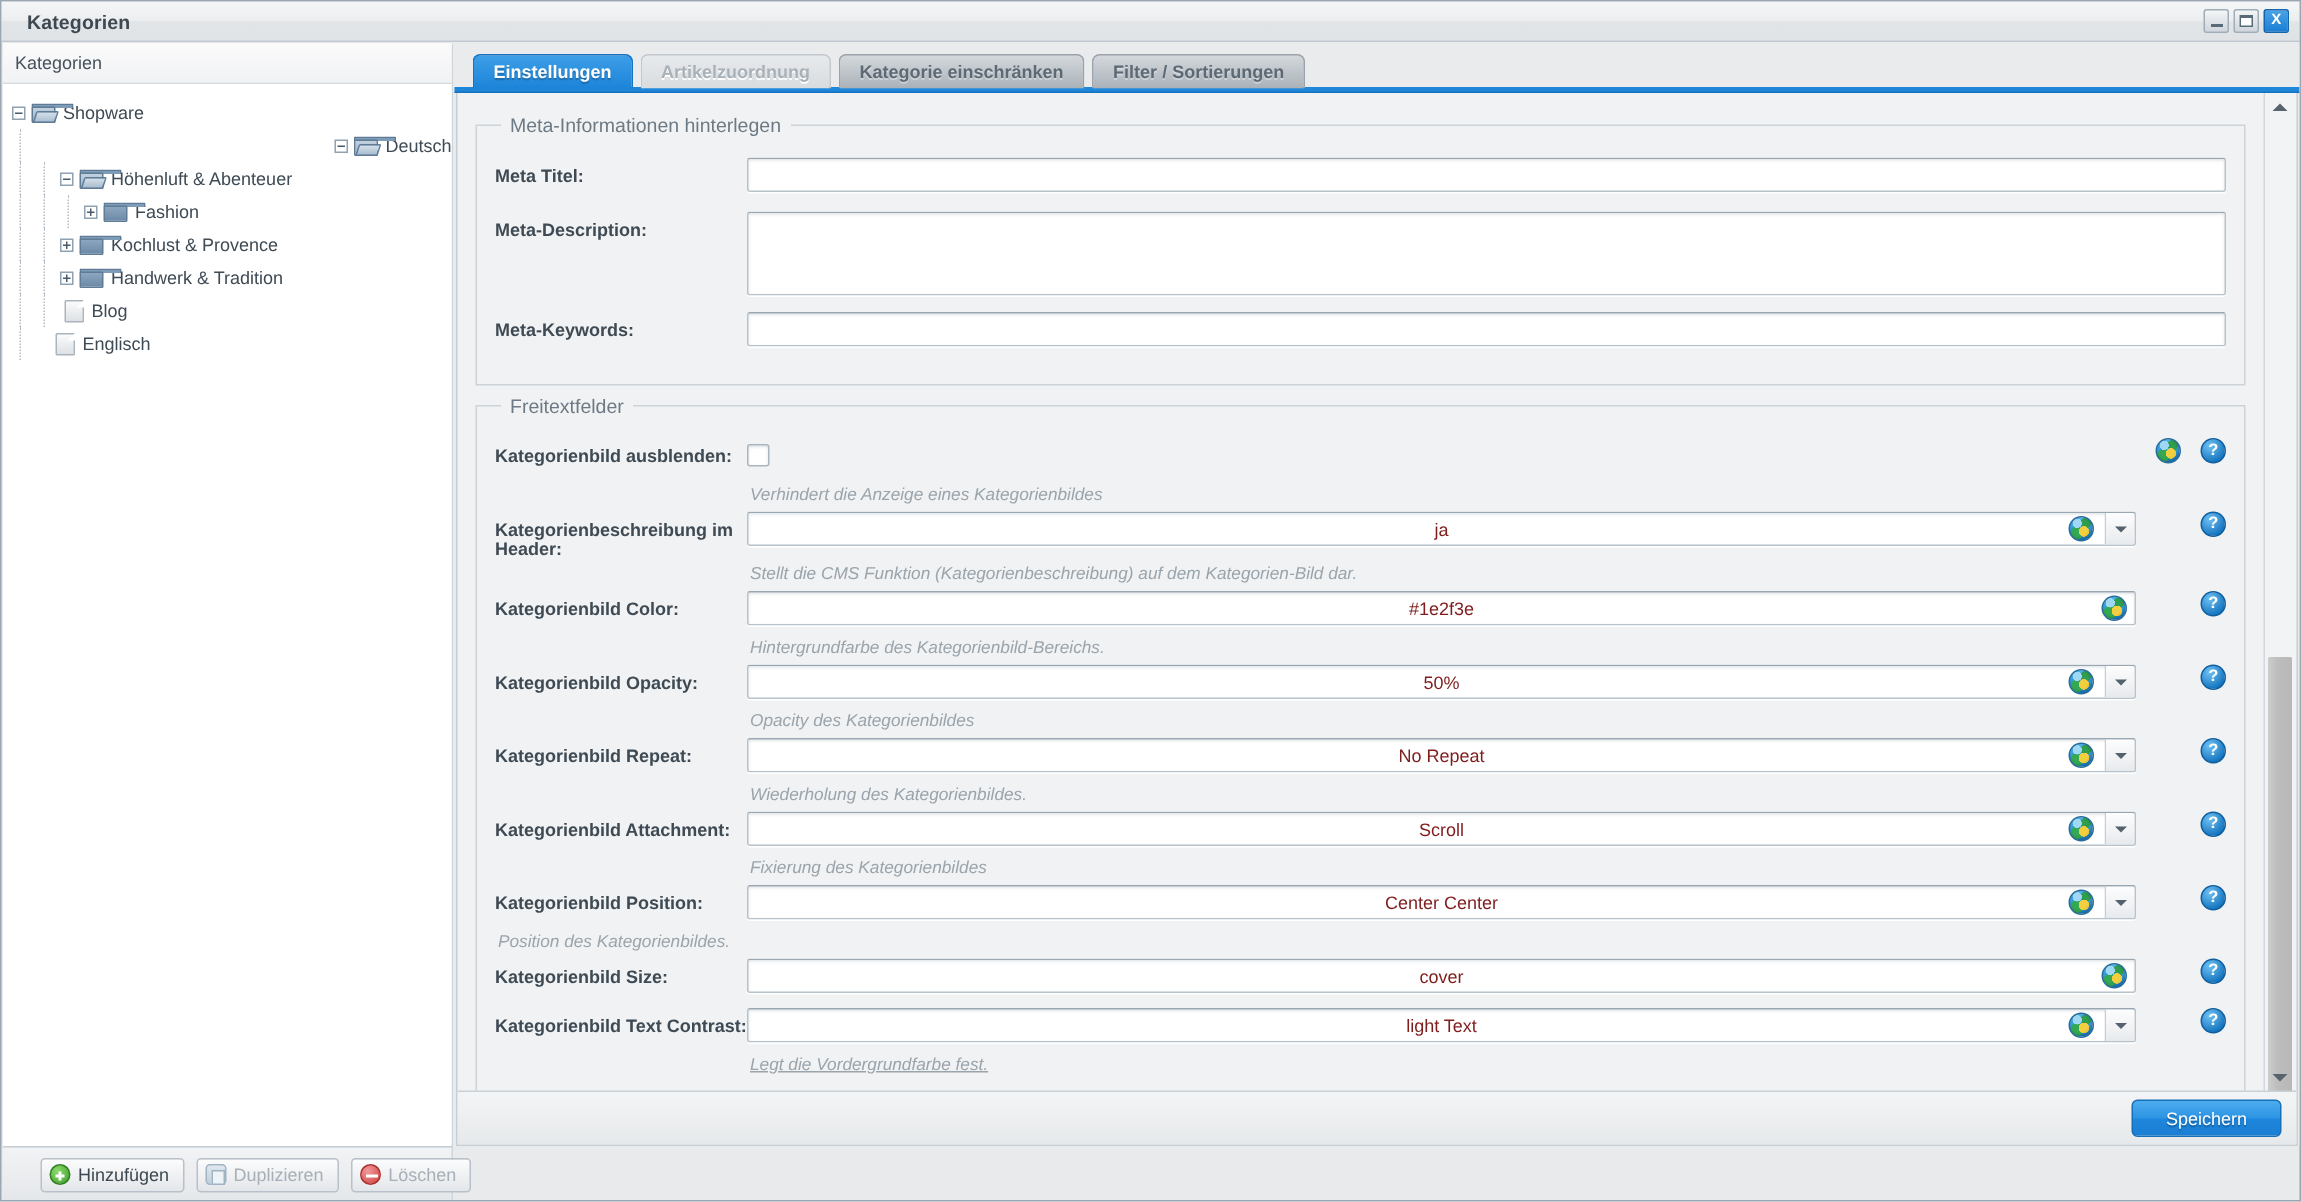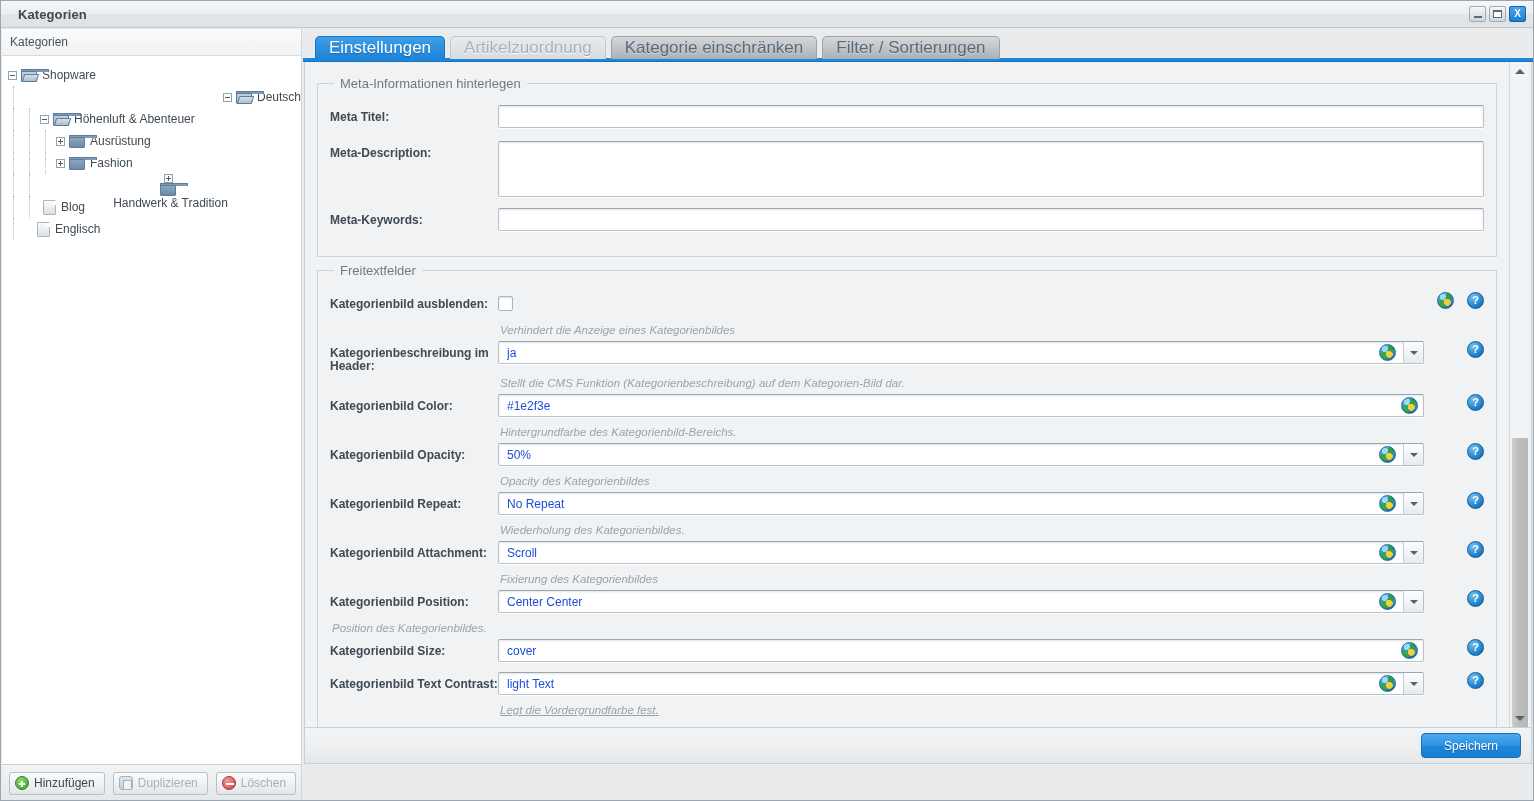--- a/index.html
+++ b/index.html
@@ -114,21 +114,21 @@
   .guide { position: absolute; top: 0; bottom: 0; width: 1px;
     border-left: 1px dotted #b3bcc4; }
 
   
   #lefttoolbar {
     position: absolute; left: 1px; top: 763px;
     width: 300px; height: 37px;
     background: linear-gradient(to bottom, #f2f3f5, #e4e7ea);
     border-top: 1px solid #c6ced5;
     border-right: 1px solid #cfd6dc;
-    display: flex; align-items: center; gap: 8px; padding-left: 7px;
+    display: flex; align-items: center; gap: 8px; padding-left: 25px;
   }
   .tbtn {
     height: 23px; padding: 0 9px 0 5px;
     display: flex; align-items: center; gap: 5px;
     background: linear-gradient(to bottom, #fcfcfd, #e3e6e9);
     border: 1px solid #b8c1c9; border-radius: 3px;
     font-size: 12px; color: #3d4850; cursor: pointer;
   }
   .tbtn.disabled { color: #a7b0b8; cursor: default; }
   .ico-circ { width: 14px; height: 14px; border-radius: 50%; position: relative; flex: 0 0 auto; }
@@ -156,21 +156,21 @@
     background: #e9ebed;
   }
   #tabstrip {
     position: relative; height: 29px; padding-left: 12px;
     display: flex; align-items: flex-end; gap: 5px;
     background: #e9ebed;
   }
   .tab {
     height: 23px; padding: 0 13px;
     display: flex; align-items: center;
-    font-size: 17px; font-weight: normal;
+    font-size: 12px; font-weight: bold;
     border-radius: 5px 5px 0 0;
     cursor: pointer; position: relative; top: 1px;
     color: #5d6a75;
     background: linear-gradient(to bottom, #d4d8dc, #a9b1b8);
     border: 1px solid #9aa3ab; border-bottom: none;
     text-shadow: 0 1px 0 rgba(255,255,255,.35);
   }
   .tab.active {
     background: linear-gradient(to bottom, #3e9ee8, #1c84d8);
     border-color: #1873bf;
@@ -218,23 +218,24 @@
   }
   .fieldcol { flex: 1 1 auto; position: relative; }
   .inp {
     width: 100%; height: 23px;
     background: #fff;
     border: 1px solid #b7c2cb;
     border-top-color: #99a7b3;
     box-shadow: inset 0 1px 2px rgba(120,135,150,.22), 0 1px 0 #fff;
     border-radius: 2px;
     font-family: "Liberation Sans", sans-serif;
-    font-size: 12px; color: #1d4ed8;
+    font-size: 12px; color: #7f1d1d;
     padding: 0 8px; line-height: 21px;
     outline: none;
+    text-align: center;
   }
   .inp.ta { height: 56px; resize: none; padding-top: 3px; line-height: 15px; }
   .help {
     font-size: 11.5px; font-style: italic; color: #9aa4ac;
     padding: 4px 0 0 2px;
   }
   .trailing {
     position: absolute; right: 0; top: 0; display: flex; align-items: center; gap: 0;
   }
   .globe {
@@ -383,34 +384,33 @@
         </div>
         <div class="tnode" style="padding-left: 54px;">
           <span class="guide" style="left: 11px;"></span>
           <span class="guide" style="left: 27px;"></span>
           <span class="guide" style="left: 43px;"></span>
           <span class="expander plus"></span>
           <span class="folder">
             <span class="tab"></span>
             <span class="body"></span>
           </span>
-          <span>Ausrüstung</span>
-        </div>
-        <div class="tnode" style="padding-left: 54px;">
+          <span>Fashion</span>
+        </div>
+        <div class="tnode" style="padding-left: 38px;">
           <span class="guide" style="left: 11px;"></span>
           <span class="guide" style="left: 27px;"></span>
-          <span class="guide" style="left: 43px;"></span>
           <span class="expander plus"></span>
           <span class="folder">
             <span class="tab"></span>
             <span class="body"></span>
           </span>
-          <span>Fashion</span>
-        </div>
-        <div class="tnode" style="padding-left: 38px; flex-direction: column;">
+          <span>Kochlust &amp; Provence</span>
+        </div>
+        <div class="tnode" style="padding-left: 38px;">
           <span class="guide" style="left: 11px;"></span>
           <span class="guide" style="left: 27px;"></span>
           <span class="expander plus"></span>
           <span class="folder">
             <span class="tab"></span>
             <span class="body"></span>
           </span>
           <span>Handwerk &amp; Tradition</span>
         </div>
         <div class="tnode" style="padding-left: 28px;">

